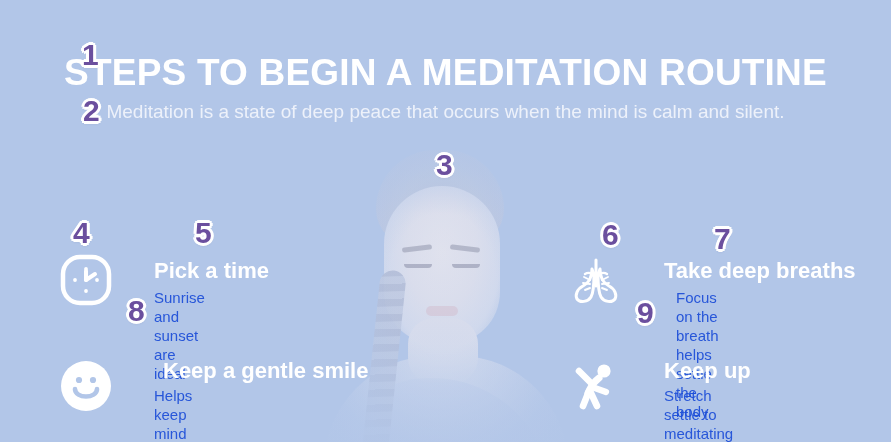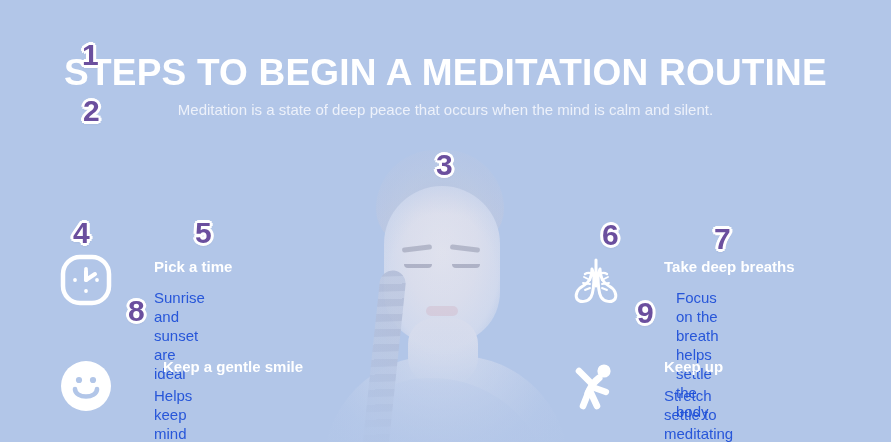--- a/index.html
+++ b/index.html
@@ -93,35 +93,35 @@
     font-weight: bold;
     letter-spacing: 0.2px;
     white-space: nowrap;
   }
   #subtitle {
     position: absolute;
     left: 0; top: 101px;
     width: 891px;
     text-align: center;
     color: #f2f5fc;
-    font-size: 15px;
+    font-size: 19px;
     opacity: .92;
   }
 
   
   .feature { position: absolute; }
   .f-icon {
     position: absolute;
     width: 56px; height: 56px;
     left: 0; top: 0;
   }
   .f-title {
     position: absolute;
     color: #ffffff;
-    font-size: 15px;
+    font-size: 22px;
     font-weight: bold;
     white-space: nowrap;
   }
   .f-desc {
     position: absolute;
     color: #1d4ed8;
     font-size: 15px;
     line-height: 19px;
     opacity: .93;
     white-space: pre-line;

